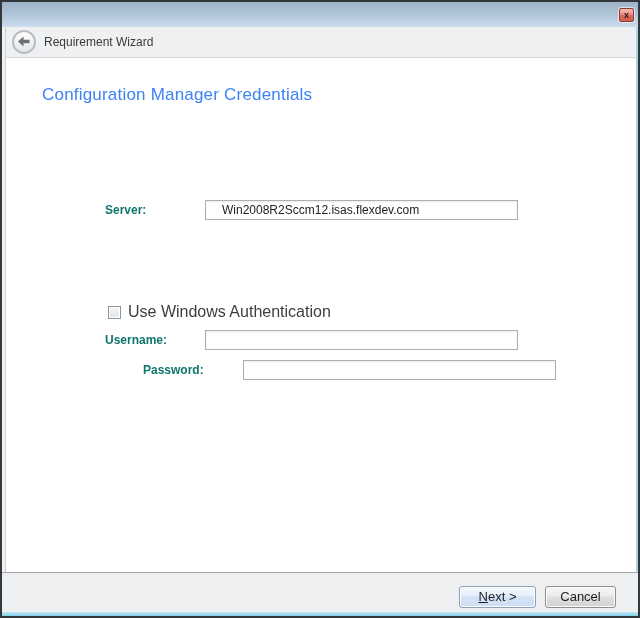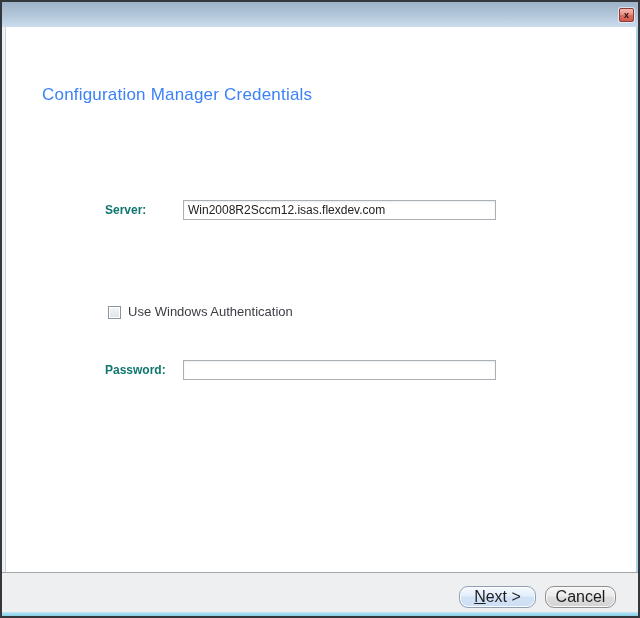--- a/index.html
+++ b/index.html
@@ -41,52 +41,52 @@
   
   .page-heading{
     position:absolute;left:40px;top:83px;
     font-size:17px;letter-spacing:.2px;color:#3b82f6;
   }
   
   .row{position:absolute;left:103px;height:20px;}
   .row-server{top:198px;}
   .row-sitecode{top:233px;}
   .row-username{top:328px;}
-  .row-password{top:358px;}
+  .row-password{top:358px;margin-left:38px;}
   .field-label{
     display:inline-block;width:83px;line-height:20px;
     font-size:12px;font-weight:bold;color:#0f766e;
   }
   .text-input{
-    position:absolute;left:78px;top:0;width:313px;height:20px;
+    position:absolute;left:100px;top:0;width:313px;height:20px;
     border:1px solid #abb0b6;background:#fff;
     font-family:"Liberation Sans","DejaVu Sans",sans-serif;
-    font-size:12px;color:#222;padding:1px 4px;
+    font-size:12px;color:#222;padding:1px 16px;
     box-shadow:inset 0 1px 2px rgba(90,100,110,.12);
   }
   .checkbox-row{position:absolute;left:106px;top:302px;height:16px;display:flex;align-items:center;}
   .checkbox{
     width:13px;height:13px;border:1px solid #8e949b;
     background:linear-gradient(to bottom,#f5f7f8,#dce3e8);
     box-shadow:inset 0 0 0 1px #fff;
   }
-  .checkbox-label{margin-left:7px;font-size:13px;color:#3d3d44;line-height:14px;}
+  .checkbox-label{margin-left:7px;font-size:16px;color:#3d3d44;line-height:14px;}
   
   .left-edge{position:absolute;left:0;top:25px;bottom:4px;width:4px;background:#eff1f2;border-right:1px solid #ccd1d5;}
   .right-edge{position:absolute;right:0;top:25px;bottom:4px;width:2px;background:#a9d3e8;}
   .bottom-accent{position:absolute;left:0;right:0;bottom:0;height:4px;background:linear-gradient(to bottom,#bfe7f6,#84cfe9);}
   
   .footer{
     position:absolute;left:0;right:0;bottom:4px;height:40px;
     background:#edeff0;border-top:1px solid #a2a5a8;
   }
   .btn{
-    position:absolute;top:13px;height:22px;border-radius:9px;
+    position:absolute;top:13px;height:22px;border-radius:3px;
     font-family:"Liberation Sans","DejaVu Sans",sans-serif;
-    font-size:16px;color:#1e1e1e;padding:0;
+    font-size:13px;color:#1e1e1e;padding:0;
   }
   .btn span{display:block;line-height:20px;text-align:center;}
   .btn-next{
     right:102px;width:77px;
     border:1px solid #8fa0b5;
     background:linear-gradient(to bottom,#f4f9fe 0%,#e3eefb 45%,#d2e2f6 50%,#cddff5 100%);
     box-shadow:inset 0 0 0 1px #fdfeff;
   }
   .btn-next span::first-letter{text-decoration:underline;}
   .btn-cancel{
@@ -98,34 +98,48 @@
 </style>
 </head>
 <body>
 
 <div id="window">
 
   <div class="titlebar">
     <button class="close-btn">x</button>
   </div>
 
+  <div class="header">
+    <button class="back-btn">
+      <span>
+        <svg width="14" height="12" viewBox="0 0 14 12">
+          <path d="M6.5 0.5 L1 5.5 L6.5 10.5 L6.5 7.2 L12.5 7.2 L12.5 3.8 L6.5 3.8 Z" fill="#6b6f73"></path>
+        </svg>
+      </span>
+    </button>
+    <div class="header-title">Requirement Wizard</div>
+  </div>
 
   <div class="page-heading">Configuration Manager Credentials</div>
 
   <div class="row row-server">
     <label class="field-label">Server:</label>
     <input class="text-input" type="text" value="Win2008R2Sccm12.isas.flexdev.com" style="">
   </div>
 
 
   <div class="checkbox-row">
     <span class="checkbox"></span>
     <span class="checkbox-label">Use Windows Authentication</span>
   </div>
 
+  <div class="row row-username">
+    <label class="field-label">Username:</label>
+    <input class="text-input" type="text" value="" style="">
+  </div>
 
   <div class="row row-password">
     <label class="field-label">Password:</label>
     <input class="text-input" type="password" value="" style="">
   </div>
 
   <div class="left-edge"></div>
   <div class="right-edge"></div>
 
   <div class="footer">

